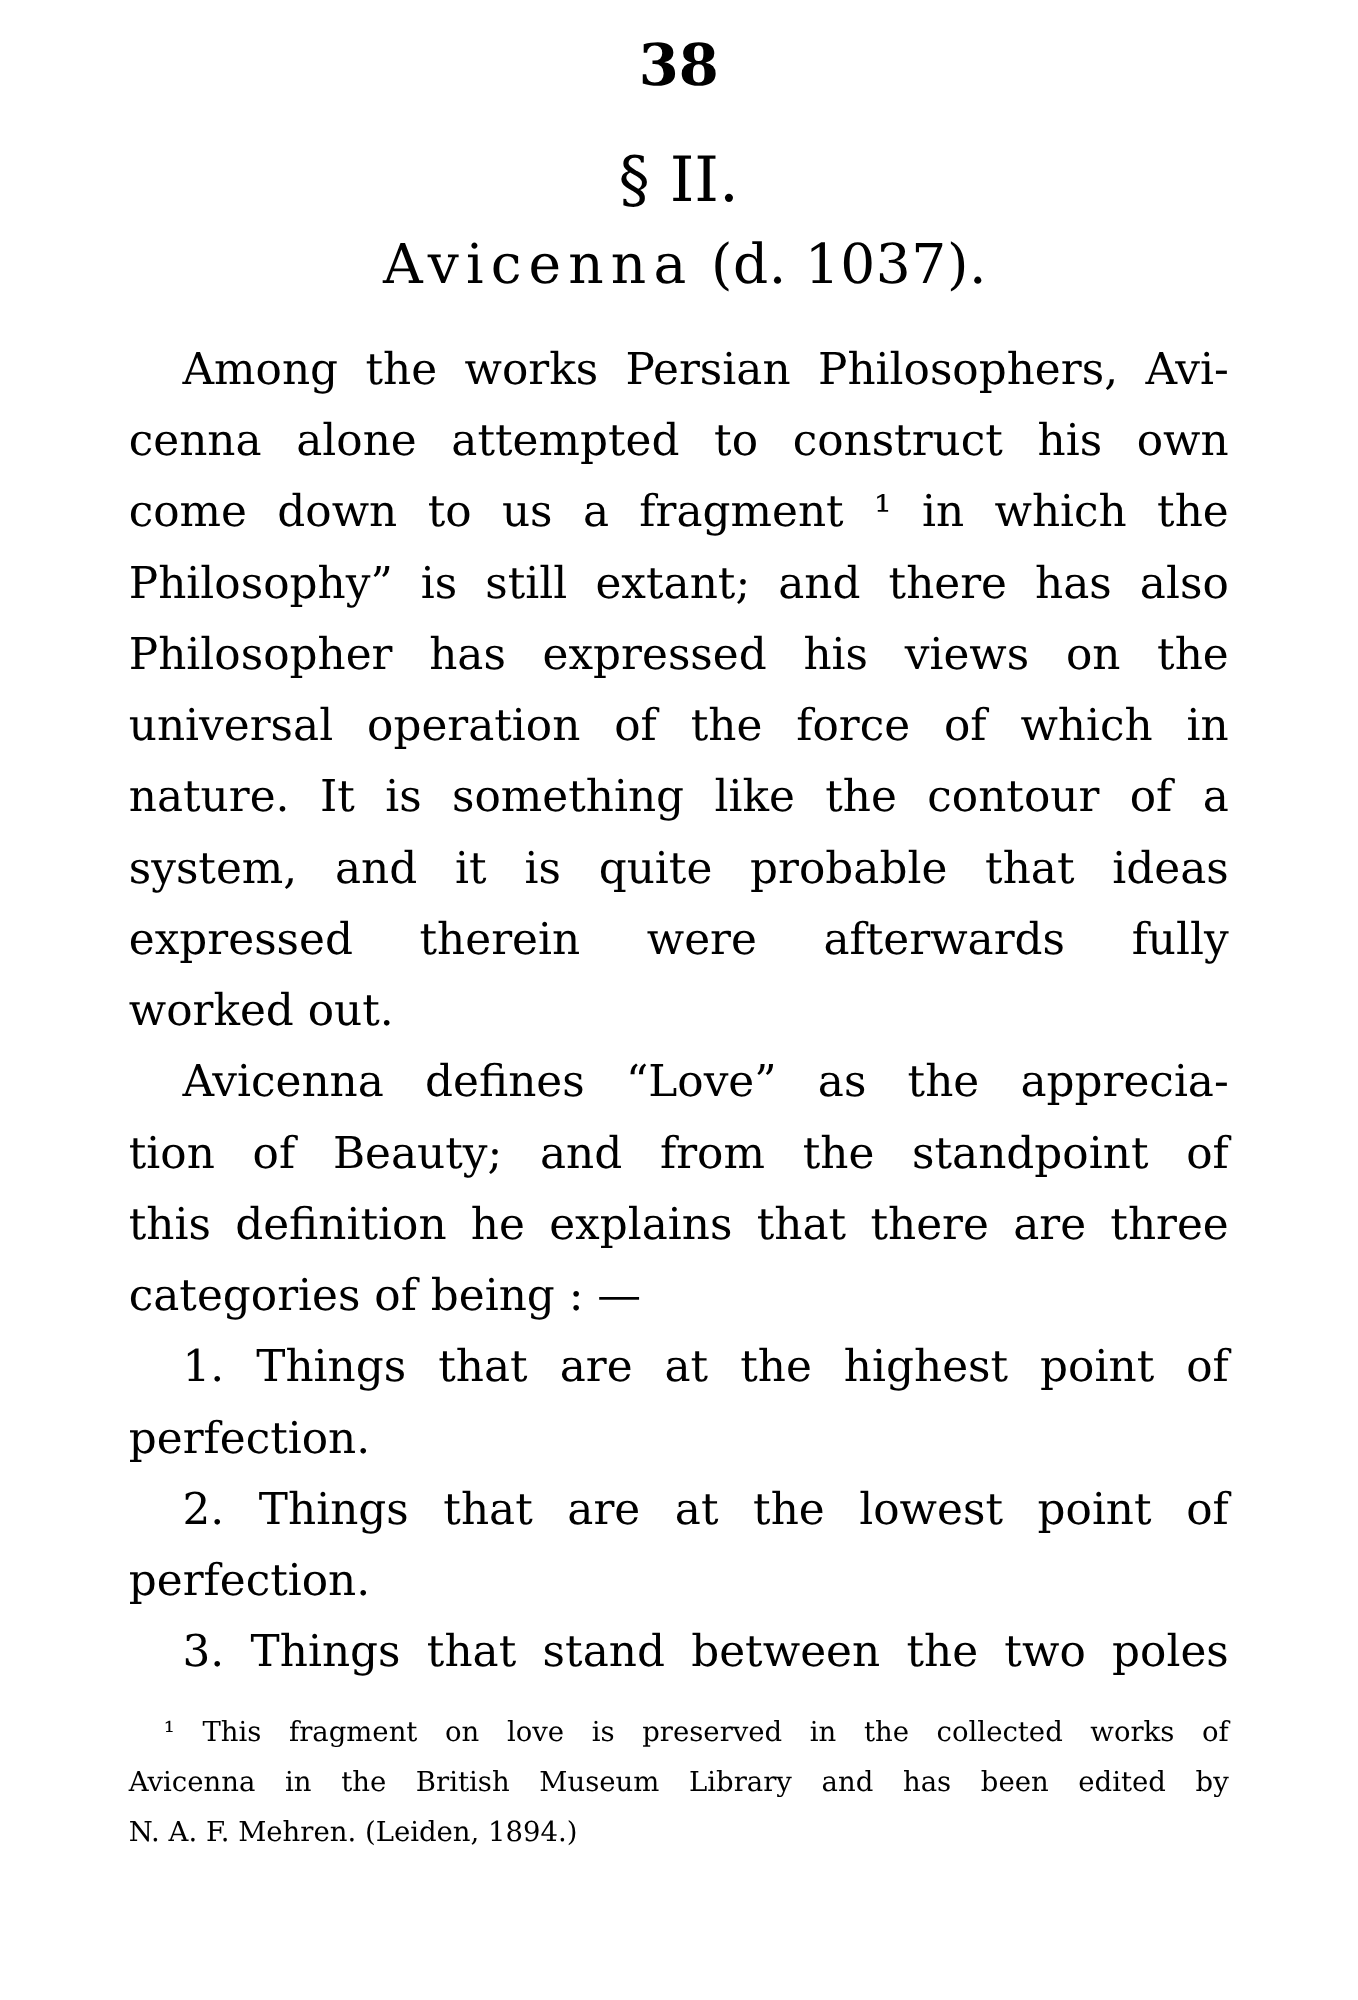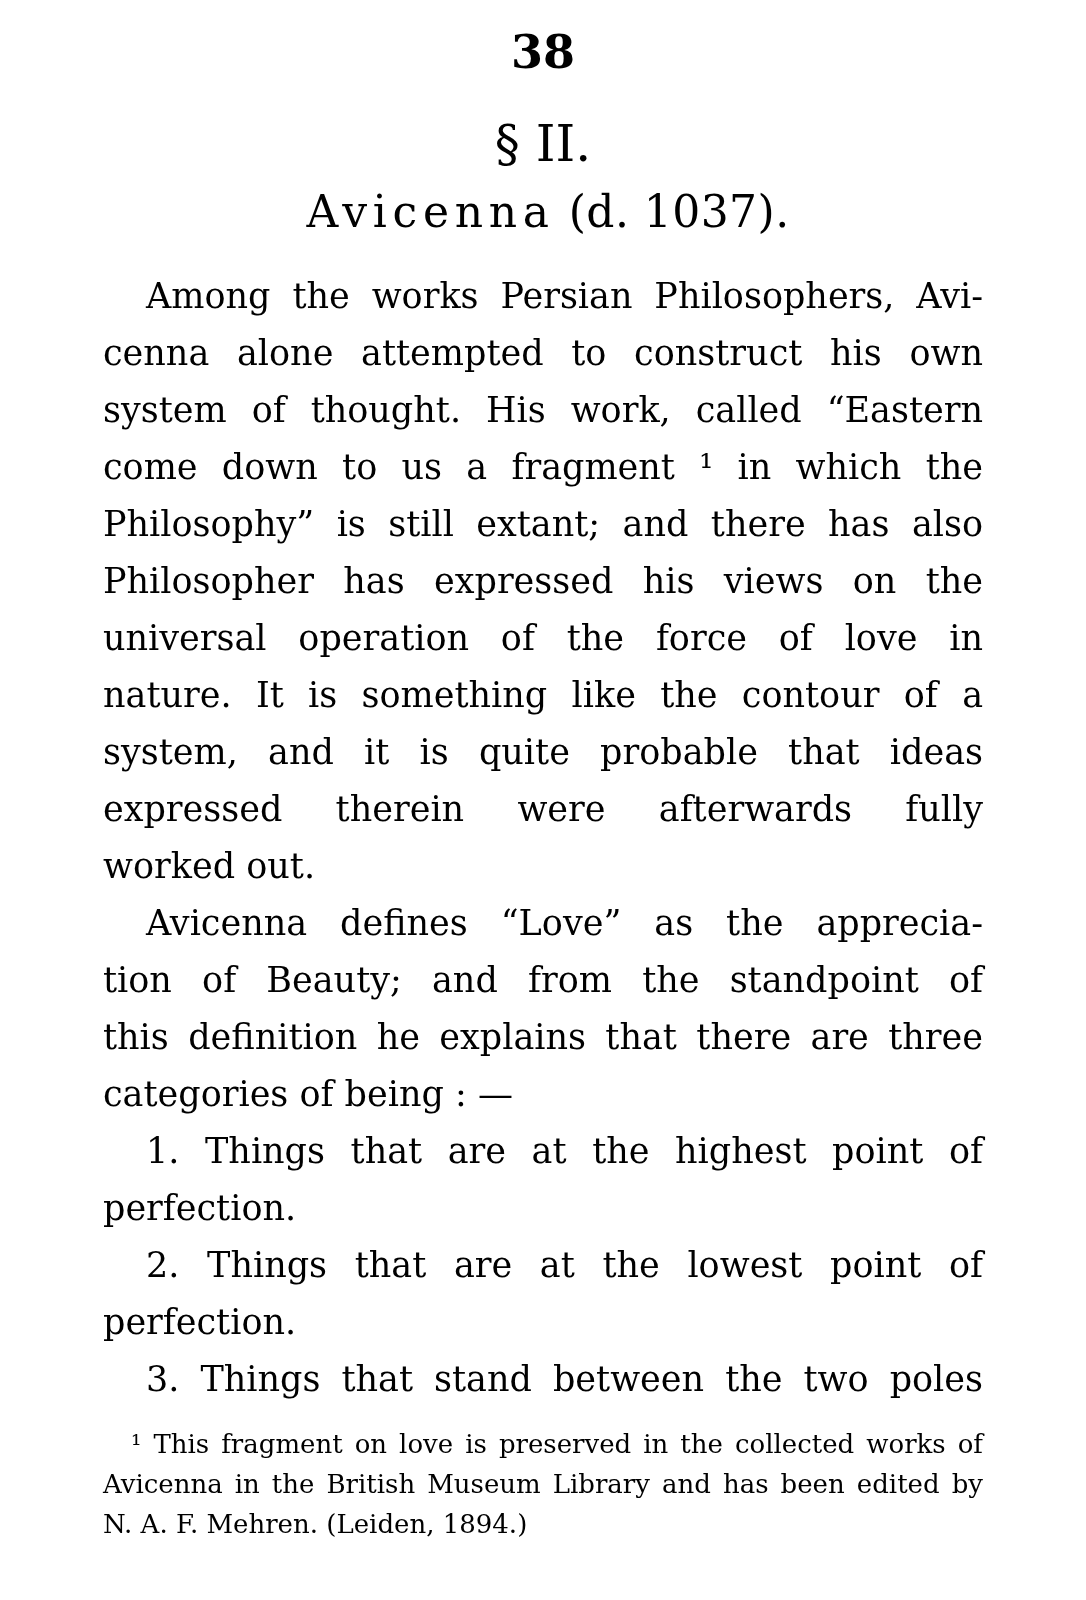--- a/index.html
+++ b/index.html
@@ -57,21 +57,21 @@
   .body-text .line.no-justify {
     text-align: left;
     text-align-last: left;
   }
   .body-text .line.indent {
     padding-left: 43px;
   }
   .footnote {
     width: 880px;
     margin: 16px auto 0 auto;
-    font-size: 26px;
+    font-size: 22px;
   }
   .footnote .line {
     line-height: 40px;
     text-align: justify;
     text-align-last: justify;
     white-space: nowrap;
   }
   .footnote .line.no-justify {
     text-align: left;
     text-align-last: left;
@@ -91,25 +91,24 @@
 
   <div class="chapter-title">
     <span class="title-name">Avicenna</span>
     <span class="title-date">(d. 1037).</span>
   </div>
 
   <div class="body-text">
 
   <div class="line indent">Among the works Persian Philosophers, Avi-</div>
       <div class="line">cenna alone attempted to construct his own</div>
-      <div class="line">system of thought. His work, called “Eastern</div>
       <div class="line">come down to us a fragment ¹ in which the</div>
       <div class="line">Philosophy” is still extant; and there has also</div>
       <div class="line">Philosopher has expressed his views on the</div>
-      <div class="line">universal operation of the force of love in</div>
+      <div class="line">universal operation of the force of which in</div>
       <div class="line">nature. It is something like the contour of a</div>
       <div class="line">system, and it is quite probable that ideas</div>
       <div class="line">expressed therein were afterwards fully</div>
       <div class="line no-justify">worked out.</div>
       <div class="line indent">Avicenna defines “Love” as the apprecia-</div>
       <div class="line">tion of Beauty; and from the standpoint of</div>
       <div class="line">this definition he explains that there are three</div>
       <div class="line no-justify">categories of being : —</div>
       <div class="line indent">1. Things that are at the highest point of</div>
       <div class="line no-justify">perfection.</div>

